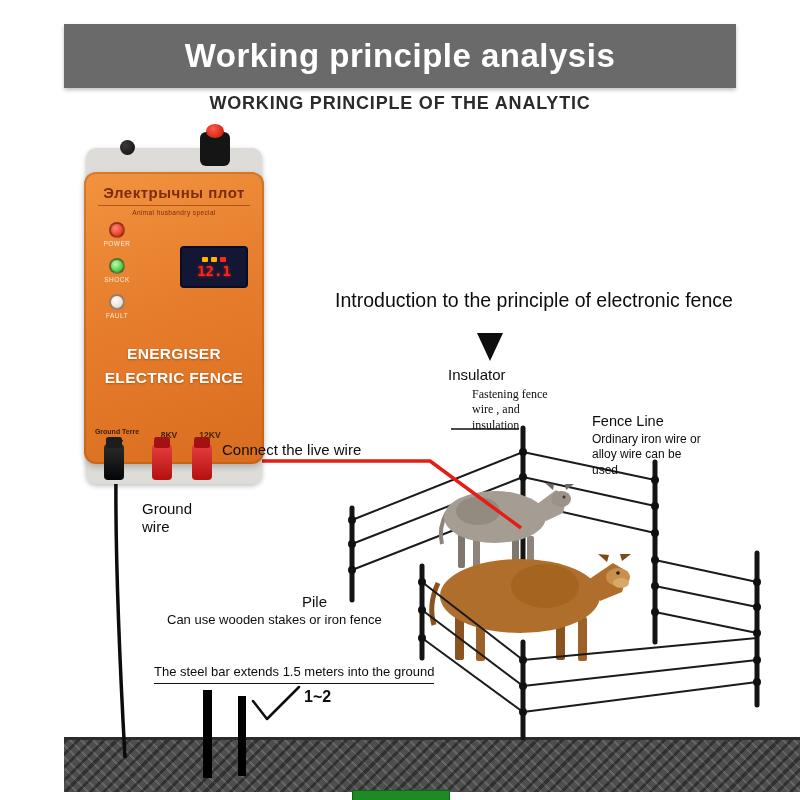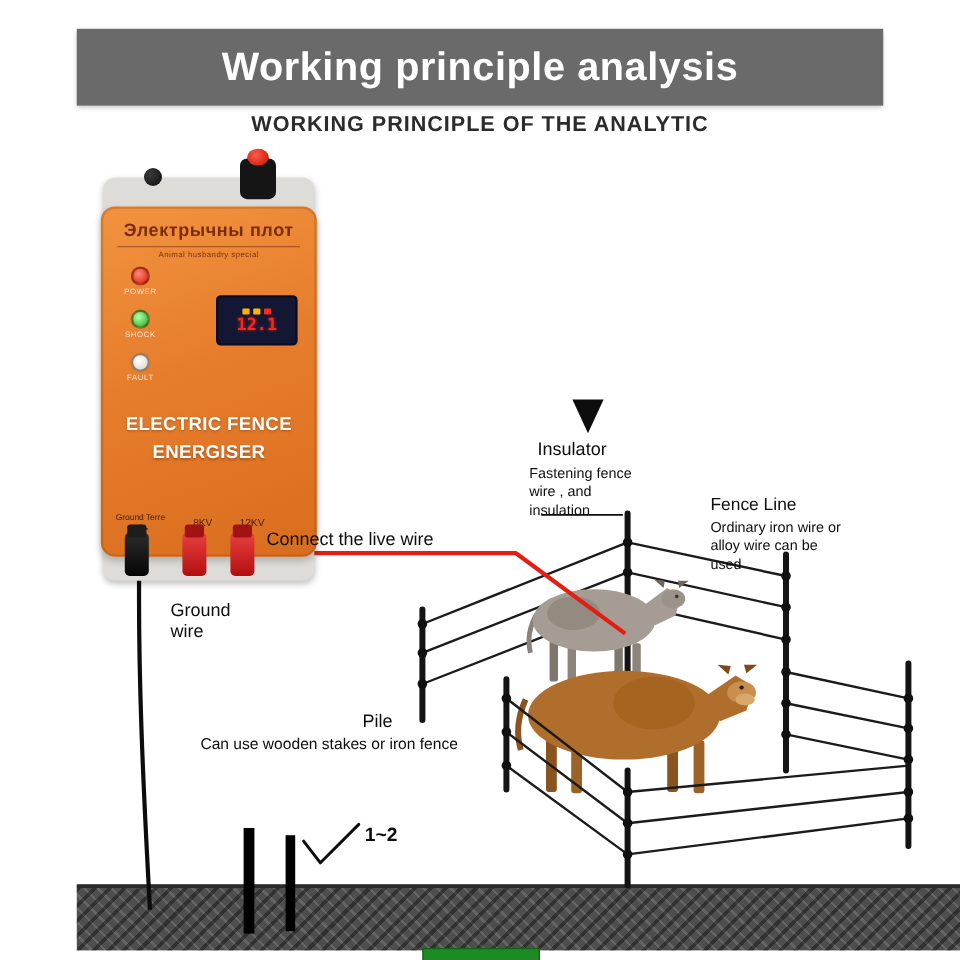--- a/index.html
+++ b/index.html
@@ -26,21 +26,21 @@
 
   
   .diagram-svg{position:absolute;left:0;top:0;width:800px;height:800px;z-index:2;}
 
   
   .t{position:absolute;color:#0d0d0d;z-index:4;}
   .intro{left:290px;top:289px;width:488px;text-align:center;font-size:19.5px;}
   .lbl{font-weight:400;font-size:15px;}
   .small{font-size:12px;line-height:1.28;}
   .insulator-t{left:448px;top:366px;}
-  .insulator-d{left:441px;top:387px;width:92px;}
+  .insulator-d{left:472px;top:387px;width:92px;font-family:Liberation Serif, serif;}
   .fence-t{left:592px;top:413px;font-size:14.5px;}
   .fence-d{left:592px;top:432px;width:118px;font-size:12px;line-height:1.28;}
   .live-wire{left:222px;top:441px;}
   .ground-wire{left:142px;top:500px;width:72px;line-height:1.2;}
   .pile-t{left:302px;top:593px;}
   .pile-d{left:167px;top:612px;font-size:13px;}
   .steel{left:154px;top:664px;font-size:13px;border-bottom:1.5px solid #111;padding-bottom:4px;}
   .depth{left:304px;top:688px;font-size:16px;font-weight:bold;}
 
   
@@ -70,21 +70,21 @@
   .display{position:absolute;right:16px;top:74px;width:64px;height:38px;background:#141734;
          border:2px solid #0a0c22;border-radius:4px;display:flex;flex-direction:column;
          align-items:center;justify-content:center;gap:2px;}
   .disp-ticks{display:flex;gap:3px;}
   .disp-ticks i{display:block;width:6px;height:5px;background:#ffb400;border-radius:1px;}
   .disp-ticks i.red{background:#ff2a1a;}
   .disp-val{font-family:"DejaVu Sans Mono",monospace;font-size:14px;font-weight:700;color:#ff2517;
          text-shadow:0 0 3px rgba(255,40,20,.8);line-height:1;}
   .pname{position:absolute;top:170px;left:0;width:100%;text-align:center;color:#fff;font-weight:700;
          font-size:15.5px;letter-spacing:.3px;line-height:24px;text-shadow:0 1px 2px rgba(90,40,0,.4);}
-  .term{position:absolute;color:#43200a;font-weight:400;text-align:center;}
+  .term{position:absolute;color:#43200a;font-weight:700;text-align:center;}
   .term-gt{left:2px;top:256px;width:62px;font-size:7px;}
   .term-8kv{left:66px;top:258px;width:38px;font-size:8.5px;}
   .term-12kv{left:106px;top:258px;width:40px;font-size:8.5px;}
   .gnd-icon{margin:2px auto 0;width:12px;height:10px;
     background-image:linear-gradient(#43200a,#43200a),linear-gradient(#43200a,#43200a),
                      linear-gradient(#43200a,#43200a),linear-gradient(#43200a,#43200a);
     background-position:5px 0px,0px 3px,2px 5.5px,4px 8px;
     background-size:2px 3px,12px 1.5px,8px 1.5px,4px 1.5px;
     background-repeat:no-repeat;}
   .bpost{position:absolute;width:20px;height:36px;border-radius:4px;top:318px;}
@@ -242,39 +242,41 @@
       <div class="display">
         <div class="disp-ticks">
             <i></i>
             <i></i>
             <i class="red"></i>
           </div>
         <div class="disp-val">12.1</div>
       </div>
 
       <div class="pname">
+        <div>ENERGISER</div>
         <div>ELECTRIC FENCE</div>
-        <div>ENERGISER</div>
       </div>
 
       <div class="term term-gt">
         <span>Ground Terre</span>
         <div class="gnd-icon"></div>
       </div>
       <div class="term term-8kv">8KV</div>
       <div class="term term-12kv">12KV</div>
     </div>
     <div class="bpost bpost-black bp1"></div>
     <div class="bpost bpost-red bp2"></div>
     <div class="bpost bpost-red bp3"></div>
   </div>
 
+  <div class="t intro">Introduction to the principle of electronic fence</div>
   <div class="t lbl insulator-t">Insulator</div>
   <div class="t small insulator-d">Fastening fence wire , and insulation</div>
   <div class="t lbl fence-t">Fence Line</div>
   <div class="t fence-d">Ordinary iron wire or alloy wire can be used</div>
   <div class="t lbl live-wire">Connect the live wire</div>
   <div class="t lbl ground-wire">Ground wire</div>
   <div class="t lbl pile-t">Pile</div>
   <div class="t pile-d">Can use wooden stakes or iron fence</div>
+  <div class="t steel">The steel bar extends 1.5 meters into the ground</div>
   <div class="t depth">1~2</div>
 
 </div>
 
 </body></html>

